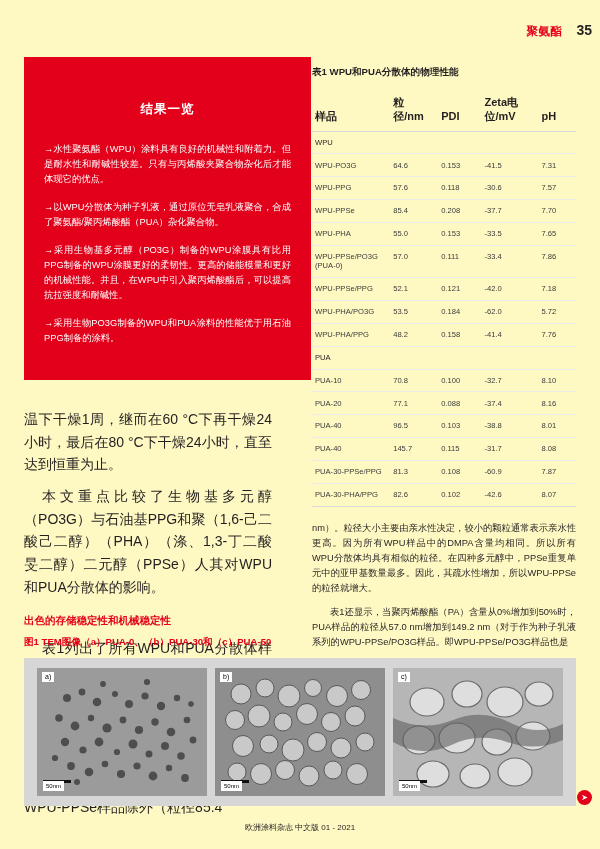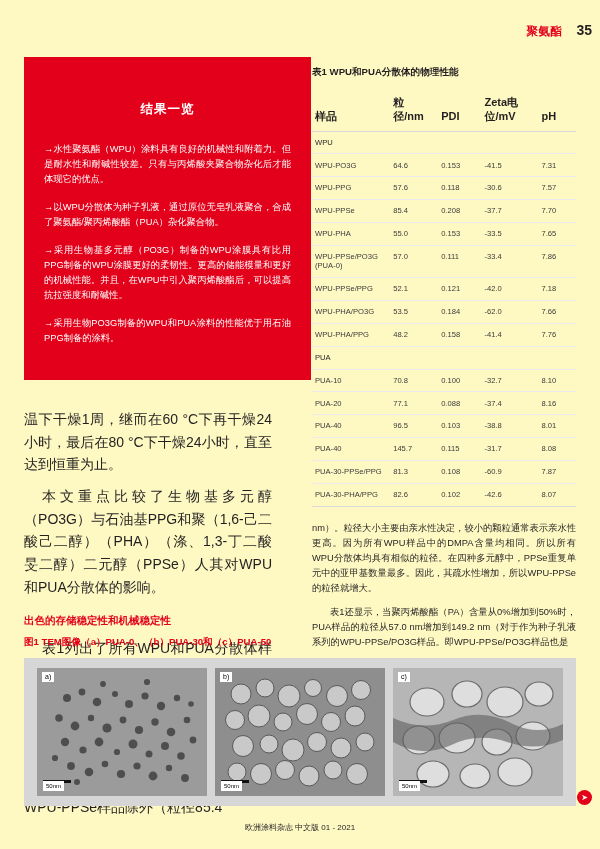--- a/index.html
+++ b/index.html
@@ -324,21 +324,21 @@
           <td>52.1</td>
           <td>0.121</td>
           <td>-42.0</td>
           <td>7.18</td>
         </tr>
         <tr>
           <td>WPU-PHA/PO3G</td>
           <td>53.5</td>
           <td>0.184</td>
           <td>-62.0</td>
-          <td>7.66</td>
+          <td>5.72</td>
         </tr>
         <tr>
           <td>WPU-PHA/PPG</td>
           <td>48.2</td>
           <td>0.158</td>
           <td>-41.4</td>
           <td>7.76</td>
         </tr>
         <tr class="group">
           <td>PUA</td>

